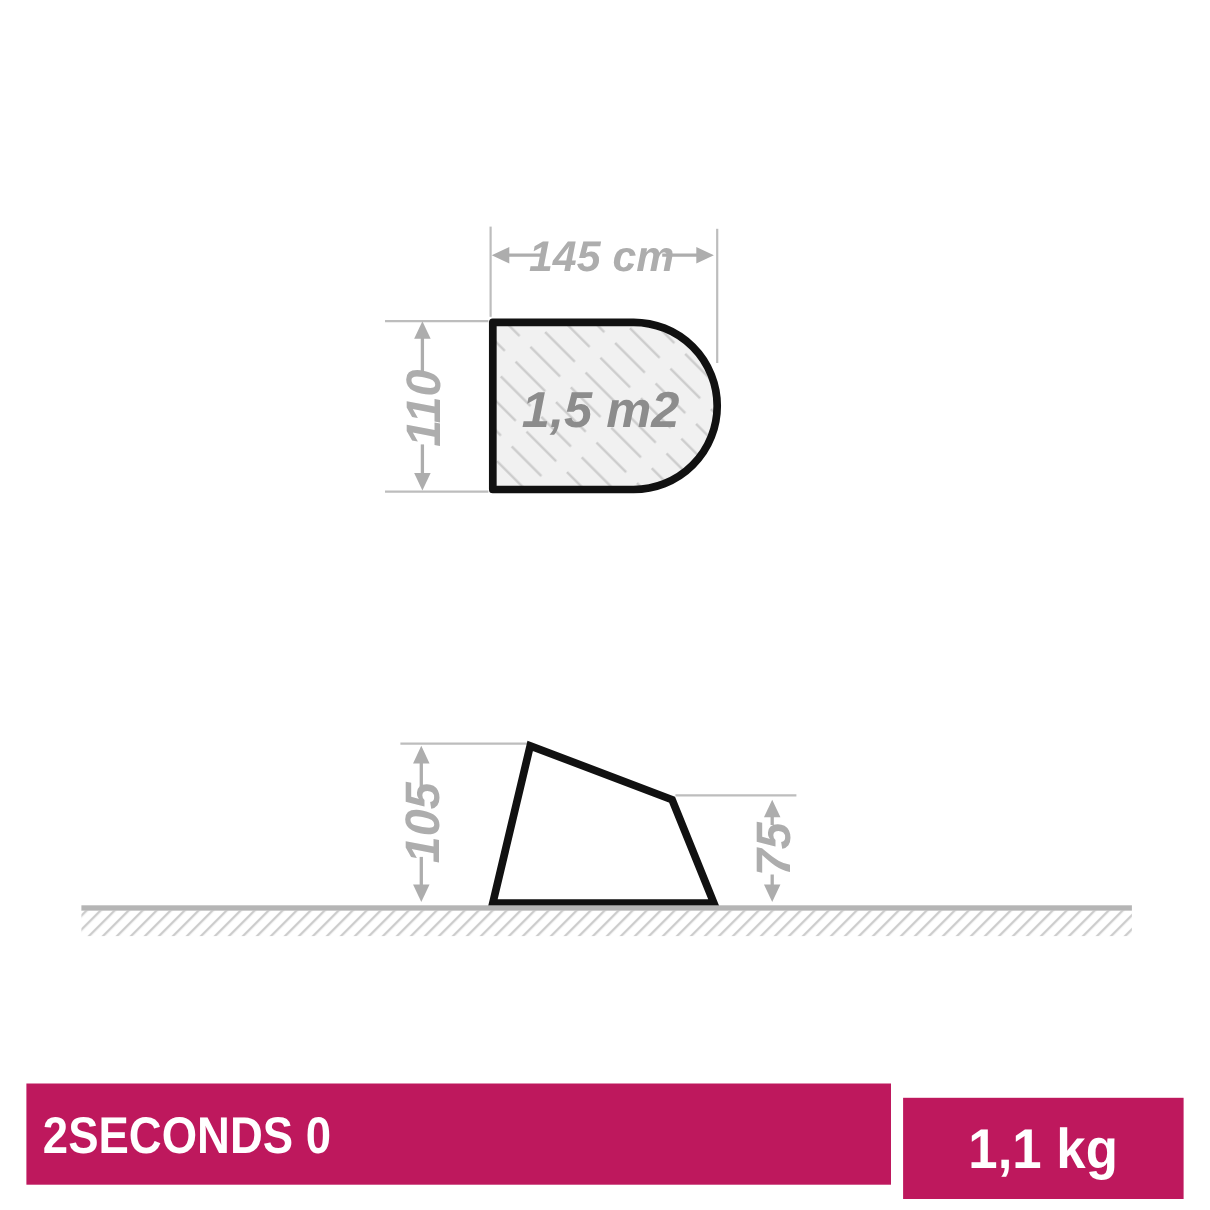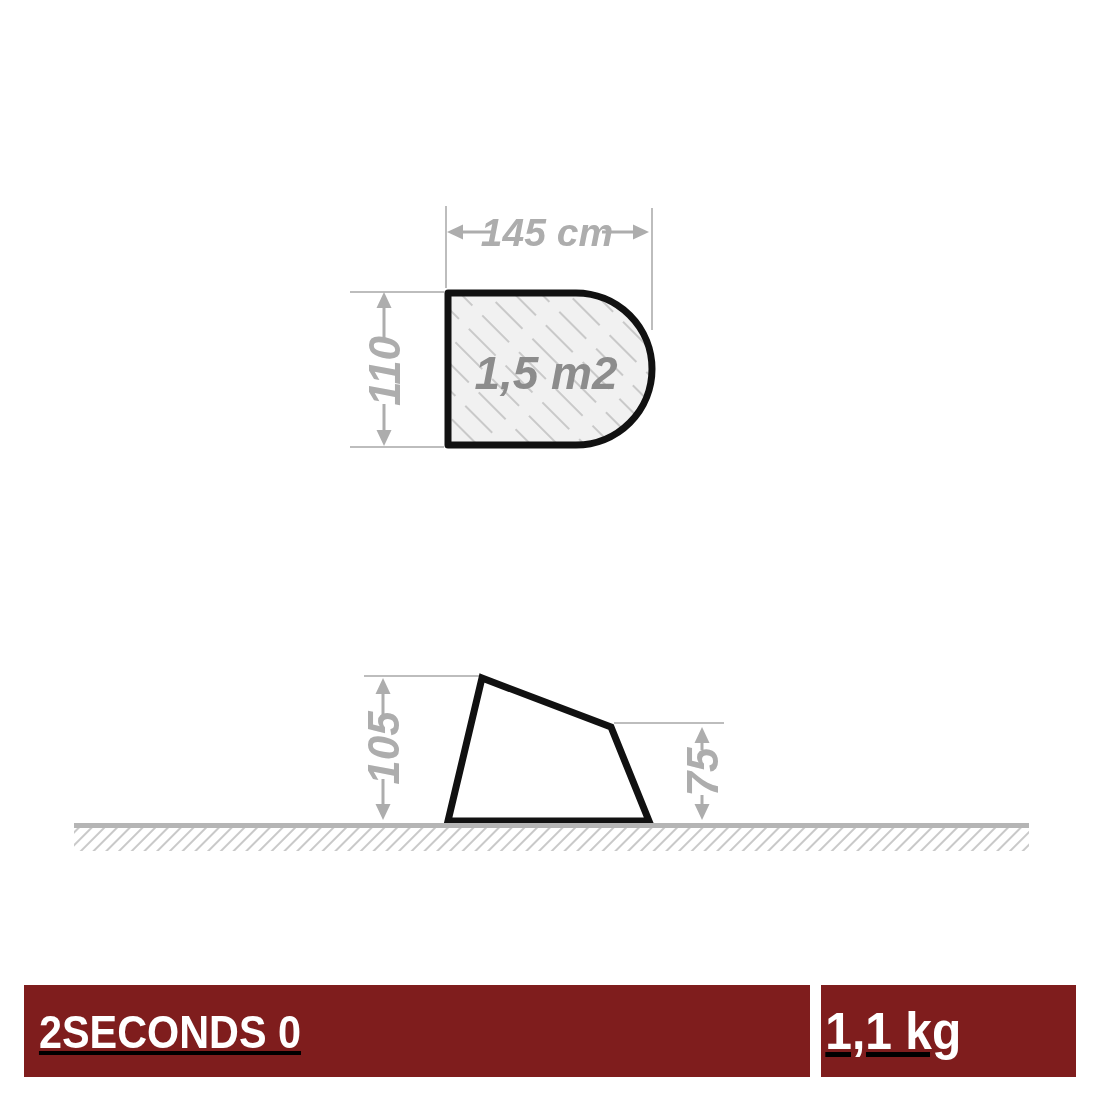--- a/index.html
+++ b/index.html
@@ -29,36 +29,36 @@
     fill: #adadad;
   }
   .area-text {
     font-family: "Liberation Sans", sans-serif;
     font-weight: bold;
     font-style: italic;
     fill: #8c8c8c;
   }
   .footer-bar {
     position: absolute;
-    background: #7f1d1d;
+    background: #be185d;
     height: 92px;
     top: 985px;
     display: flex;
     align-items: center;
-    text-decoration: underline;
   }
   .footer-left {
     left: 24px;
     width: 786px;
     justify-content: flex-start;
   }
   .footer-right {
     left: 821px;
     width: 255px;
-    justify-content: flex-start;
+    justify-content: center;
+    margin-top: 13px;
   }
   .bar-text {
     color: #ffffff;
     font-weight: bold;
     white-space: nowrap;
     letter-spacing: 0px;
   }
   .bar-text-name {
     font-size: 47px;
     padding-left: 17px;

